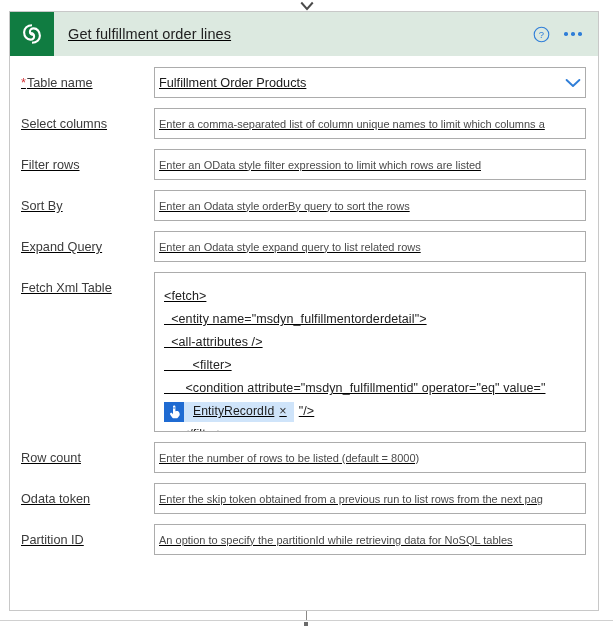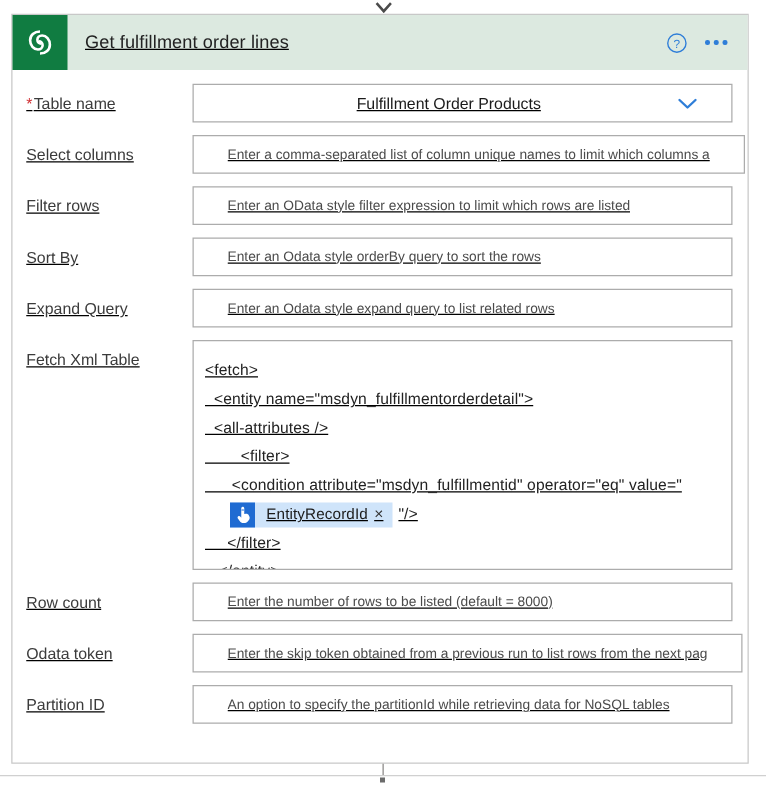--- a/index.html
+++ b/index.html
@@ -131,23 +131,22 @@
     flex: 1 1 auto;
     position: relative;
   }
   .text-input {
     height: 31px;
     border: 1px solid #acacac;
     background: #ffffff;
     box-sizing: border-box;
     display: flex;
     align-items: center;
-    padding: 0 27px;
+    padding: 0 4px;
     overflow: hidden;
-    text-align: center;
   }
   .text-input .ph {
     font-size: 11px;
     color: #4a4a4a;
     white-space: nowrap;
     overflow: hidden;
   }
   .text-input .val {
     font-size: 12.7px;
     color: #1b1b1b;
@@ -160,21 +159,21 @@
     margin-left: 6px;
     display: flex;
     align-items: center;
   }
 
   
   .code-box {
     border: 1px solid #acacac;
     background: #ffffff;
     box-sizing: border-box;
-    height: 184px;
+    height: 160px;
     padding: 12px 9px 8px 9px;
     overflow: hidden;
   }
   .code-line {
     font-size: 12.5px;
     color: #222222;
     line-height: 23px;
     white-space: pre;
     letter-spacing: 0.1px;
   }
@@ -183,21 +182,20 @@
     align-items: center;
     line-height: 23px;
   }
   .token-chip {
     display: inline-flex;
     align-items: center;
     background: #cfe4fa;
     height: 20px;
     margin-right: 5px;
     flex: 0 0 auto;
-    margin-left: 20px;
   }
   .token-chip .tok-icon {
     width: 20px;
     height: 20px;
     background: #1f6bd2;
     display: flex;
     align-items: center;
     justify-content: center;
     flex: 0 0 auto;
   }

